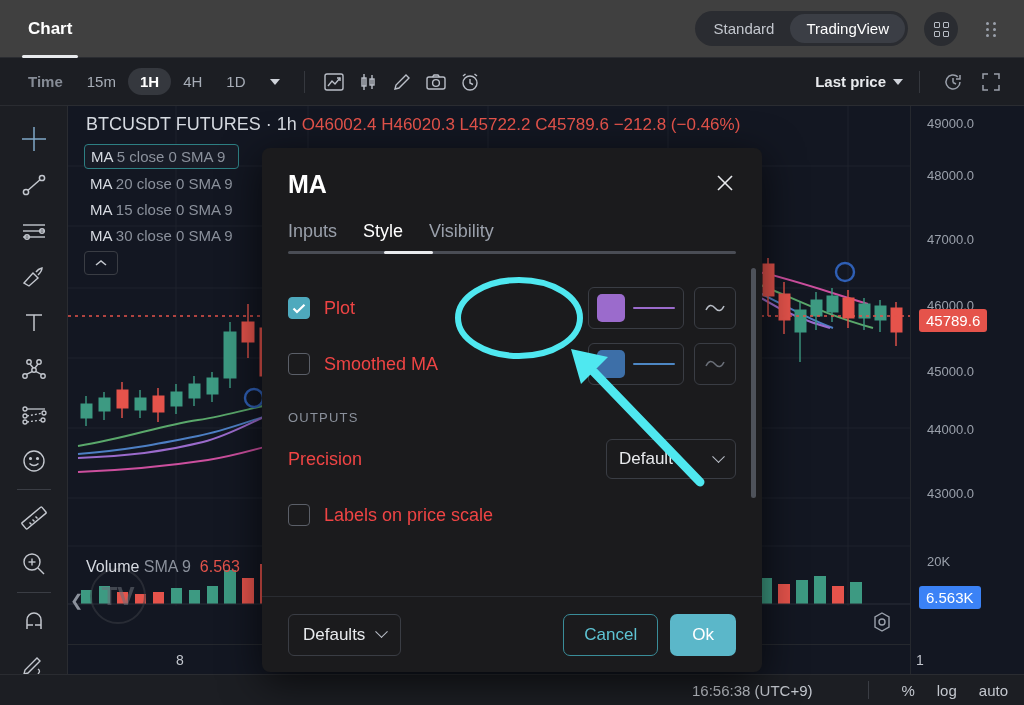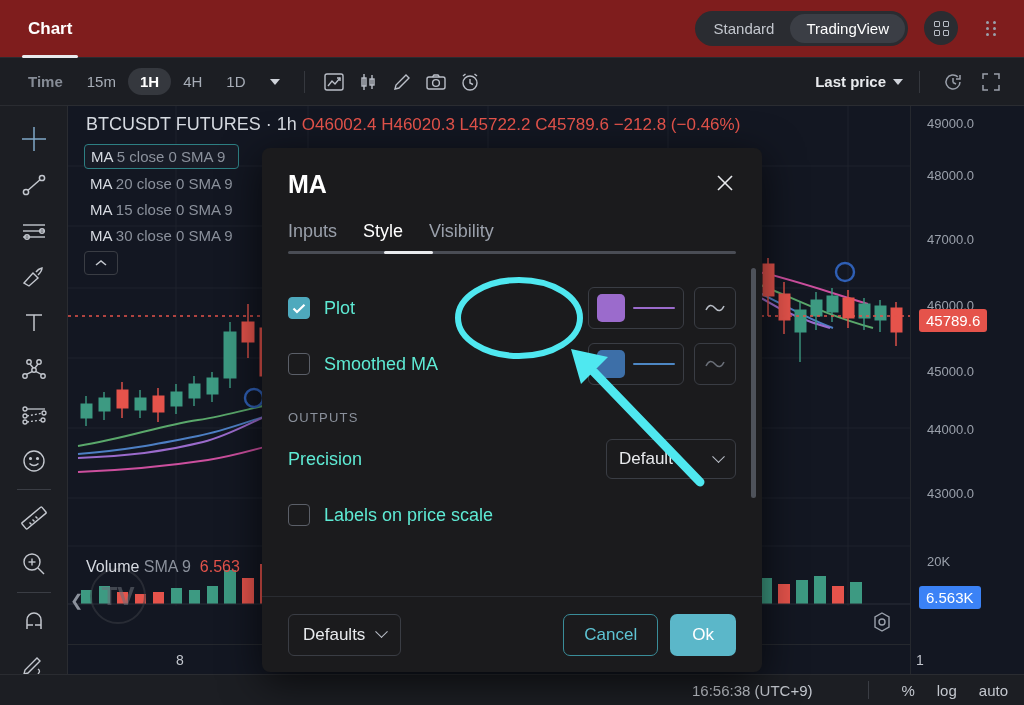--- a/index.html
+++ b/index.html
@@ -7,35 +7,35 @@
     width: 1024px; height: 705px;
     background: #0e1016;
     font-family: "Liberation Sans", sans-serif;
     overflow: hidden;
   }
   #app { position: relative; width: 1024px; height: 705px; background: #131722; }
 
   
   .topbar {
     position: absolute; left: 0; top: 0; width: 1024px; height: 58px;
-    background: #7f1d1d; border-bottom: 1px solid #2a2c31;
+    background: #404040; border-bottom: 1px solid #2a2c31;
     display: flex; align-items: center;
   }
   .tabs-left { display: flex; align-items: flex-end; height: 58px; padding-left: 18px; }
   .ptab {
     position: relative; height: 58px; display: flex; align-items: center;
     padding: 0 10px; font-size: 17px; color: #9aa0ab; cursor: pointer;
   }
   .ptab.active { color: #ffffff; font-weight: bold; }
   .ptab.active::after {
     content: ""; position: absolute; left: 4px; right: 4px; bottom: 0;
     height: 3px; background: #e8eaed; border-radius: 2px;
   }
   .topbar-right {
-    margin-left: auto; display: flex; align-items: flex-start; gap: 16px; padding-right: 16px;
+    margin-left: auto; display: flex; align-items: flex-end; gap: 16px; padding-right: 16px;
   }
   .segmented {
     display: flex; align-items: center; background: #2a2c31; border-radius: 18px; padding: 3px;
   }
   .segmented .seg {
     padding: 6px 16px; font-size: 15px; color: #c3c7ce; border-radius: 16px; cursor: pointer;
   }
   .segmented .seg.active { background: #3b3e45; color: #ffffff; }
   .icon-btn {
     width: 34px; height: 34px; border-radius: 50%;
@@ -147,21 +147,21 @@
   }
   .modal-tabs { display: flex; gap: 26px; padding: 22px 26px 0 26px; position: relative; }
   .mtab { font-size: 18px; color: #9aa0ab; padding-bottom: 12px; cursor: pointer; }
   .mtab.active { color: #ffffff; }
   .mtab-rail { position:absolute; left:26px; right:26px; bottom:0; height:3px; background:#4a4d55; border-radius:2px; }
   .mtab-ind { position:absolute; height:3px; background:#e8eaed; border-radius:2px; bottom:0; }
   .modal-body { flex: 1; padding: 26px 26px 0 26px; position: relative; overflow: hidden; }
   .modal-scroll { position:absolute; right:6px; top:14px; width:5px; height:230px; background:#4e525a; border-radius:3px; }
 
   .row { display:flex; align-items:center; height: 56px; }
-  .row .lbl { font-size: 18px; color: #5eead4; }
+  .row .lbl { font-size: 18px; color: #ef4444; }
   .cbox {
     width: 22px; height: 22px; border-radius: 4px; border: 1.6px solid #5b5f68;
     margin-right: 14px; display:flex; align-items:center; justify-content:center; cursor:pointer; flex:none;
   }
   .cbox.on { background: #4ea9bd; border-color: #4ea9bd; }
   .ctrl-group { margin-left: auto; display:flex; align-items:center; gap: 10px; }
   .style-box {
     width: 96px; height: 42px; border: 1px solid #3a3d44; border-radius: 6px;
     display:flex; align-items:center; padding: 0 8px; gap: 8px; cursor: pointer;
   }

